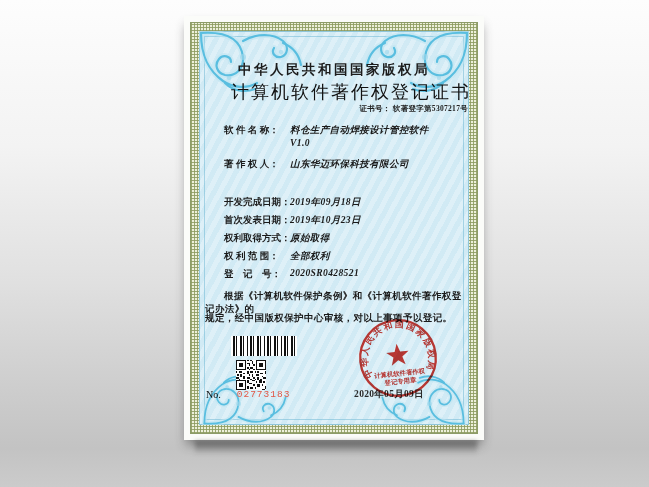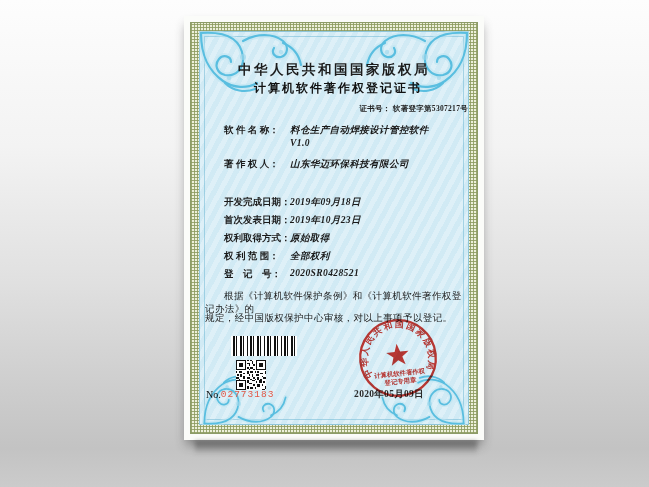--- a/index.html
+++ b/index.html
@@ -47,55 +47,55 @@
   .fl-tl{left:-1px;top:-1px;width:104px;height:64px;}
   .fl-tr{right:-1px;top:-1px;width:104px;height:64px;transform:scaleX(-1);}
   .fl-bl{left:-1px;bottom:-1px;width:92px;height:52px;transform:scaleY(-1);}
   .fl-br{right:-1px;bottom:-1px;width:92px;height:52px;transform:scale(-1,-1);}
   
   .authority{
     position:absolute;left:0;top:45px;width:100%;text-align:center;
     font-size:13.5px;font-weight:bold;letter-spacing:2.5px;color:#1c1c1c;
   }
   .cert-title{
-    position:absolute;left:4px;top:64px;width:100%;text-align:center;
-    font-size:12px;font-weight:bold;letter-spacing:2px;color:#111;
+    position:absolute;left:17px;top:64px;width:100%;text-align:center;
+    font-size:18px;font-weight:normal;letter-spacing:2px;color:#111;
   }
   .certno{
     position:absolute;right:16px;top:88px;
     font-size:7.5px;font-weight:bold;color:#222;letter-spacing:.3px;
   }
   .row{
     position:absolute;left:22px;display:flex;align-items:flex-start;
     font-size:9.5px;font-weight:bold;color:#1a1a1a;
   }
   .lbl{width:66px;flex:0 0 66px;white-space:pre;padding-left:18px;}
   .valblock{display:flex;flex-direction:column;line-height:13px;}
   .val{letter-spacing:.4px;white-space:pre;font-style:italic;}
   .statement-line{
     position:absolute;left:21px;width:262px;
-    font-size:9.5px;font-weight:normal;color:#1a1a1a;letter-spacing:.4px;
+    font-size:9.5px;font-weight:bold;color:#1a1a1a;letter-spacing:.4px;
   }
   .indent{text-indent:19px;}
   
   .barcode{
     position:absolute;left:47px;top:320px;width:66px;height:20px;
     background:#fff;padding:0;
   }
   .barcode .bars{
     position:absolute;inset:0 2px;
     background:repeating-linear-gradient(90deg,
       #101010 0 2px,#fff 2px 3px,#101010 3px 4px,#fff 4px 7px,
       #101010 7px 9px,#fff 9px 10px,#101010 10px 11px,#fff 11px 14px,
       #101010 14px 15px,#fff 15px 17px);
   }
   .qr{position:absolute;left:52px;top:344px;width:30px;height:30px;background:#fff;}
   .serial{
     position:absolute;left:22px;top:373px;font-size:10px;color:#111;
-    display:flex;gap:0;align-items:flex-start;
+    display:flex;gap:16px;align-items:flex-start;
   }
   .serial .digits{
     color:#e25746;letter-spacing:1px;
     font-family:"Liberation Mono","DejaVu Sans Mono",monospace;font-size:9.5px;
   }
   
   .issue-date{
     position:absolute;left:155px;top:372px;width:100px;text-align:center;
     font-size:9.5px;font-weight:bold;color:#2a2a2a;z-index:1;letter-spacing:.3px;
   }

